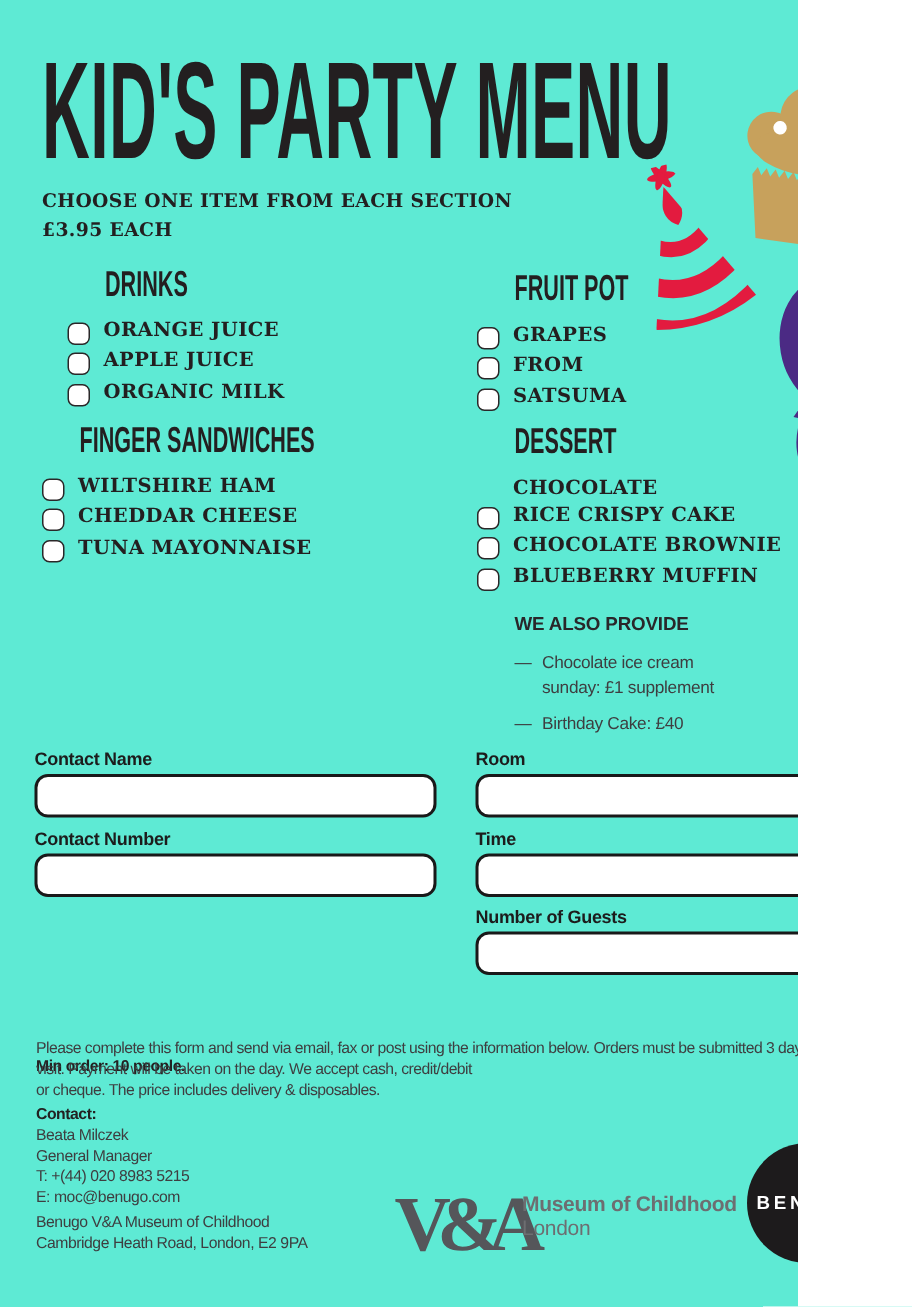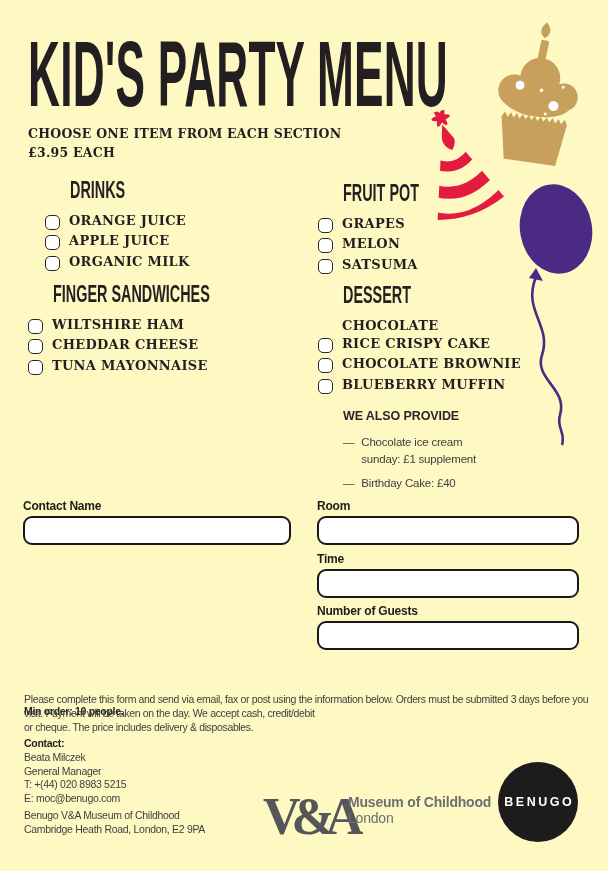--- a/index.html
+++ b/index.html
@@ -1,18 +1,18 @@
 <!DOCTYPE html>
 <html style="--ink: #231F20; --red: #E31B3F; --gold: #C7A15C; --purple: #4B2A84; --logo-gray: #55565A; --museum-gray: #6D6E71;"><head>
 <meta charset="utf-8">
 <style>
   * { margin:0; padding:0; box-sizing:border-box; }
   html,body { background:#ffffff; }
   .page {
-    position:relative; width:608px; height:871px; background:#fef9c3;
+    position:relative; width:532px; height:871px; background:#5eead4;
     overflow:hidden; font-family:"Liberation Sans", sans-serif; color:var(--ink,#231F20);
   }
   .preline { white-space:pre-line; }
 
   
   .title {
     position:absolute; left:28px; top:28px;
     font:900 92px/1 "Liberation Sans", sans-serif;
     color:var(--ink,#231F20);
     transform:scaleX(0.48); transform-origin:left top;
@@ -199,21 +199,21 @@
   </section>
 
   <section class="menu-section sec-fruit">
     <h2 class="sec-head">FRUIT POT</h2>
     <label class="opt">
       <span class="cb"></span>
       <span class="opt-label">GRAPES</span>
     </label>
     <label class="opt">
       <span class="cb"></span>
-      <span class="opt-label">MELON</span>
+      <span class="opt-label">FROM</span>
     </label>
     <label class="opt">
       <span class="cb"></span>
       <span class="opt-label">SATSUMA</span>
     </label>
   </section>
 
   <section class="menu-section sec-dessert">
     <h2 class="sec-head">DESSERT</h2>
     <label class="opt">
@@ -245,20 +245,24 @@
   </aside>
 
   <div class="field f1">
     <label class="f-label">Contact Name</label>
     <input class="f-input" value="" style="">
   </div>
   <div class="field f2">
     <label class="f-label">Room</label>
     <input class="f-input" value="" style="">
   </div>
+  <div class="field f3">
+    <label class="f-label">Contact Number</label>
+    <input class="f-input" value="" style="">
+  </div>
   <div class="field f4">
     <label class="f-label">Time</label>
     <input class="f-input" value="" style="">
   </div>
   <div class="field f6">
     <label class="f-label">Number of Guests</label>
     <input class="f-input" value="" style="">
   </div>
 
   <div class="min-order">Min order: 10 people.</div>

